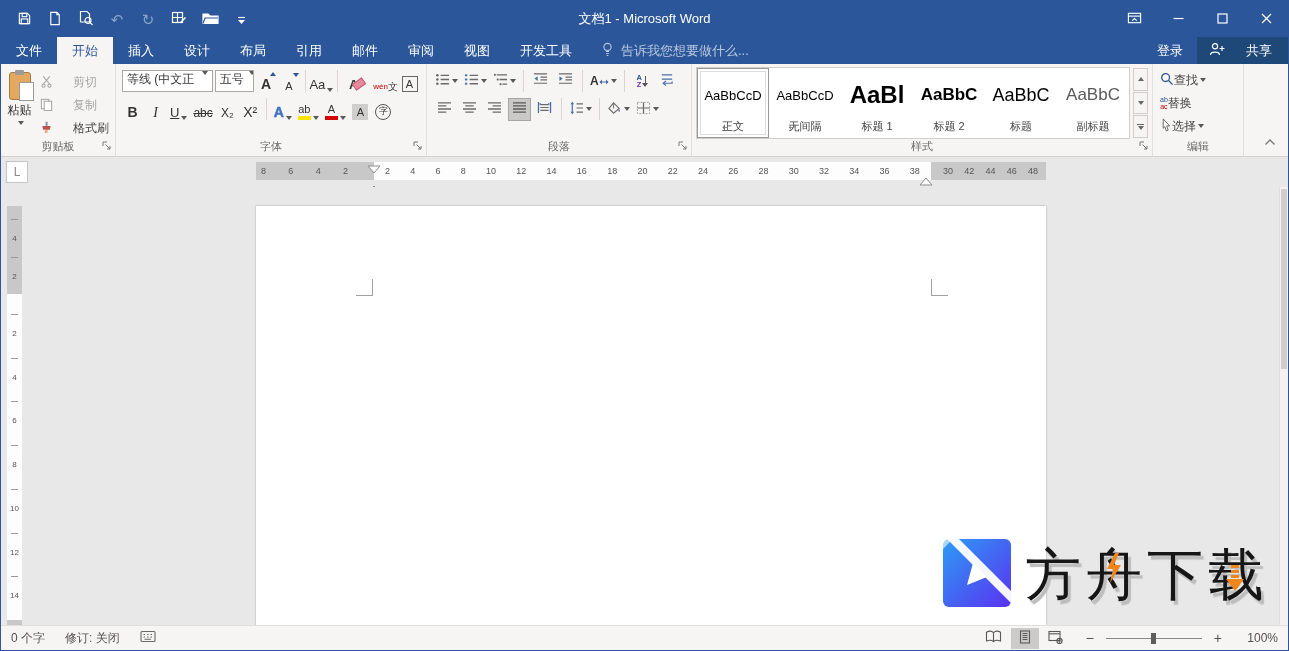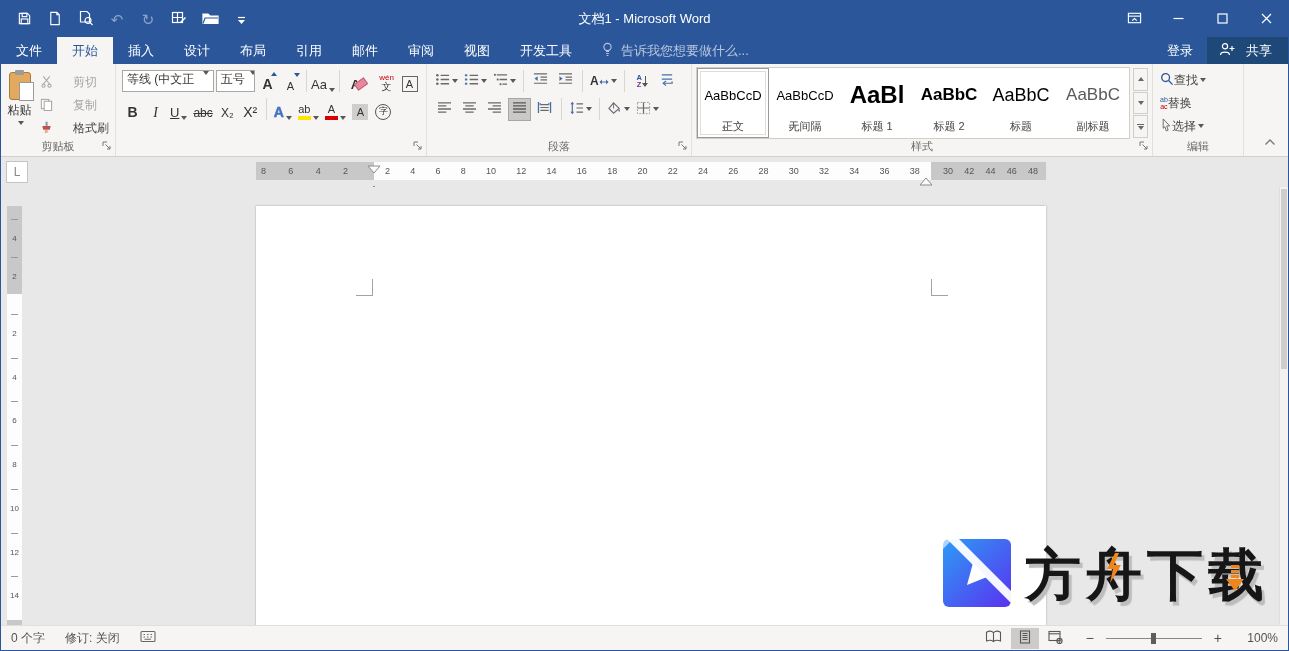--- a/index.html
+++ b/index.html
@@ -18,21 +18,21 @@
 .wbtn{width:44px;height:36px;border:none;background:none;display:flex;align-items:center;justify-content:center}
 .wbtn svg{stroke:#fff;fill:none;stroke-width:1.2}
 
 
 .tabrow{position:absolute;top:36px;left:0;right:0;height:27px;background:#2b579a;display:flex;align-items:stretch;color:#fff;font-size:13px}
 .tab{padding:0 15px;display:flex;align-items:center}
 .tab.sel{background:#f6f5f3;color:#2b579a}
 .tellme{display:flex;align-items:center;gap:7px;margin-left:14px;color:#b9c6de}
 .tabspacer{flex:1}
 .signin{padding:0 14px;display:flex;align-items:center;color:#fff}
-.share{background:#1d4878;padding:0 16px 0 12px;display:flex;align-items:center;gap:11px;color:#fff}
+.share{background:#1d4878;padding:0 16px 0 12px;display:flex;align-items:center;gap:21px;color:#fff}
 
 
 .ribbon{position:absolute;top:63px;left:0;right:0;height:93px;background:#f6f5f3;border-bottom:1px solid #d2cfcc;display:flex}
 .rgroup{position:relative;border-right:1px solid #e2e0dd;padding:3px 4px 17px}
 .rglabel{position:absolute;bottom:2px;left:0;right:0;text-align:center;font-size:11px;color:#6c6a67}
 .launcher{position:absolute;right:2px;bottom:3px;border:none;background:none;padding:0;width:13px;height:13px;display:flex;align-items:center;justify-content:center}
 .dar{width:0;height:0;border-left:3.5px solid transparent;border-right:3.5px solid transparent;border-top:4px solid #5a5856;display:inline-block;margin-left:2px}
 .sep{width:1px;height:22px;background:#d8d5d2;margin:0 3px}
 
 .clipwrap{display:flex;gap:4px;width:106px}
@@ -51,21 +51,21 @@
 .combo.family{width:116px}
 .combo.size{width:48px}
 .fbtn{min-width:21px;height:22px;display:flex;align-items:end;justify-content:center;border:none;background:none;font-size:13px;color:#333;padding:0 2px;position:relative;line-height:1.1}
 .fbtn .big{font-size:14px;font-weight:bold}
 .caret-up{width:0;height:0;border-left:3px solid transparent;border-right:3px solid transparent;border-bottom:4px solid #2b579a;position:absolute;top:2px;right:1px}
 .caret-dn{width:0;height:0;border-left:3px solid transparent;border-right:3px solid transparent;border-top:4px solid #2b579a;position:absolute;top:3px;right:1px}
 .bB{font-weight:bold;font-size:14px}
 .bI{font-style:italic;font-family:"Liberation Serif","DejaVu Serif",serif;font-size:14px}
 .bU{text-decoration:underline;font-size:13px}
 .bS{text-decoration:line-through;font-size:12px}
-.stack{display:flex;flex-direction:column;align-items:center;line-height:1;justify-content:center}
+.stack{display:flex;flex-direction:row;align-items:center;line-height:1;justify-content:center}
 .stack .t{font-size:8px;color:#c00}
 .stack .b{font-size:10px;color:#333}
 .barbtn{display:flex;flex-direction:column;align-items:center;line-height:1;gap:1px}
 .barbtn .l{font-size:11px}
 .barbtn .bar{width:13px;height:4px}
 .effA{color:#4472c4;font-weight:bold;font-size:14px;-webkit-text-stroke:.5px #4472c4}
 .shadeA{background:#d0cecc;width:16px;height:16px;display:flex;align-items:center;justify-content:center;font-size:11px}
 .circ{width:16px;height:16px;border:1px solid #555;border-radius:50%;font-size:9px;display:flex;align-items:center;justify-content:center}
 .boxA{width:16px;height:16px;border:1px solid #666;font-size:11px;display:flex;align-items:center;justify-content:center}
 .eraser{position:relative;font-size:13px;font-weight:bold;color:#333}
@@ -128,21 +128,21 @@
 .vbot{height:7px;background:#c8c8c8}
 .vcell{display:flex;flex-direction:column;align-items:center;gap:14px}
 .vtick{width:7px;height:1px;background:#9a9a9a;display:block}
 .vnum{display:block}
 .cm{position:absolute;background:#a3a3a3}
 .vscroll{position:absolute;right:0;top:0;width:9px;height:440px;background:#f3f2f1;border-left:1px solid #e0dedc}
 .vthumb{position:absolute;left:1px;right:1px;top:2px;height:180px;background:#cfcecd}
 
 
 .wm{position:absolute;left:942px;top:352px;display:flex;align-items:center;gap:14px}
-.wtext{font-size:56px;font-weight:bold;color:#161616;letter-spacing:5px;line-height:1;text-shadow:3px 4px 1px #bdbdbd}
+.wtext{font-size:56px;font-weight:normal;color:#161616;letter-spacing:5px;line-height:1;text-shadow:3px 4px 1px #bdbdbd}
 .wacc{position:absolute}
 
 
 .statusbar{position:absolute;bottom:0;left:0;right:0;height:25px;background:#f6f5f4;border-top:1px solid #e1dfdd;display:flex;align-items:center;font-size:12px;color:#55524e;padding:0 10px}
 .sleft{display:flex;gap:20px;align-items:center}
 .sspacer{flex:1}
 .viewbtns{display:flex;gap:3px;margin-right:14px}
 .vbtn2{width:28px;height:21px;display:flex;align-items:center;justify-content:center;border:none;background:none}
 .vbtn2.sel{background:#cdcbc9}
 .zoomctl{display:flex;align-items:center;gap:10px}
@@ -405,20 +405,21 @@
               <span class="dar"></span>
             </button>
           <button class="fbtn">
               <span class="shadeA">A</span>
             </button>
           <button class="fbtn">
               <span class="circ">字</span>
             </button>
         </div>
       </div>
+      <div class="rglabel">字体</div>
       <button class="launcher">
           <span><svg width="10" height="10" viewBox="0 0 10 10" fill="none" stroke="#777" stroke-width="1">
               <path d="M1,1 H5 M1,1 V5"></path>
               <path d="M3.5,3.5 L8,8 M8,8 H5 M8,8 V5"></path>
             </svg></span>
         </button>
     </div>
 
     <div class="rgroup">
       <div class="pg">

